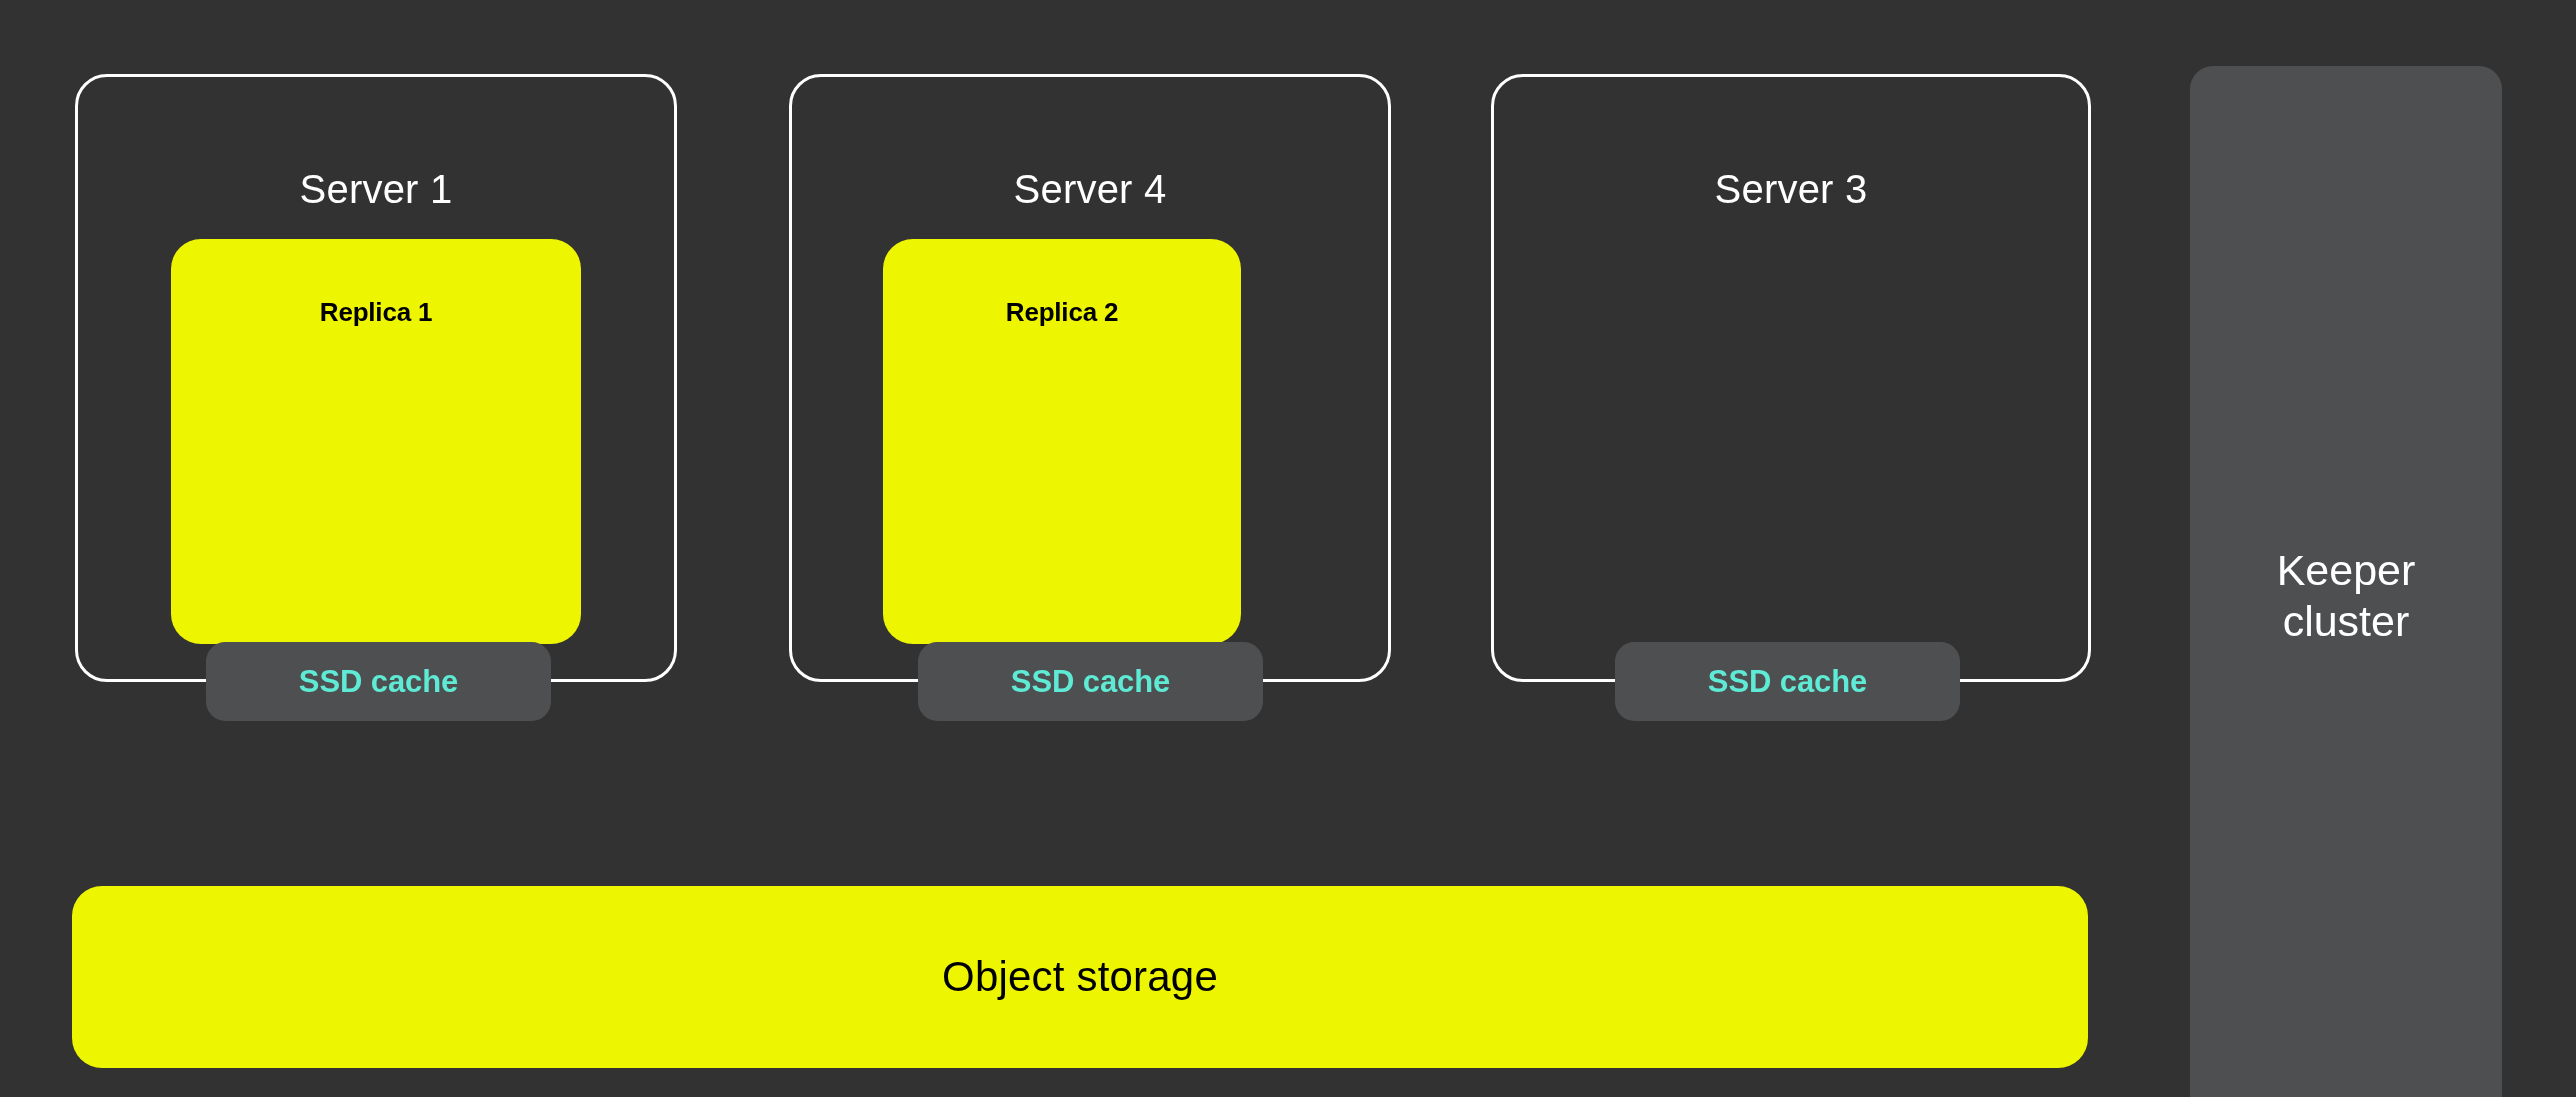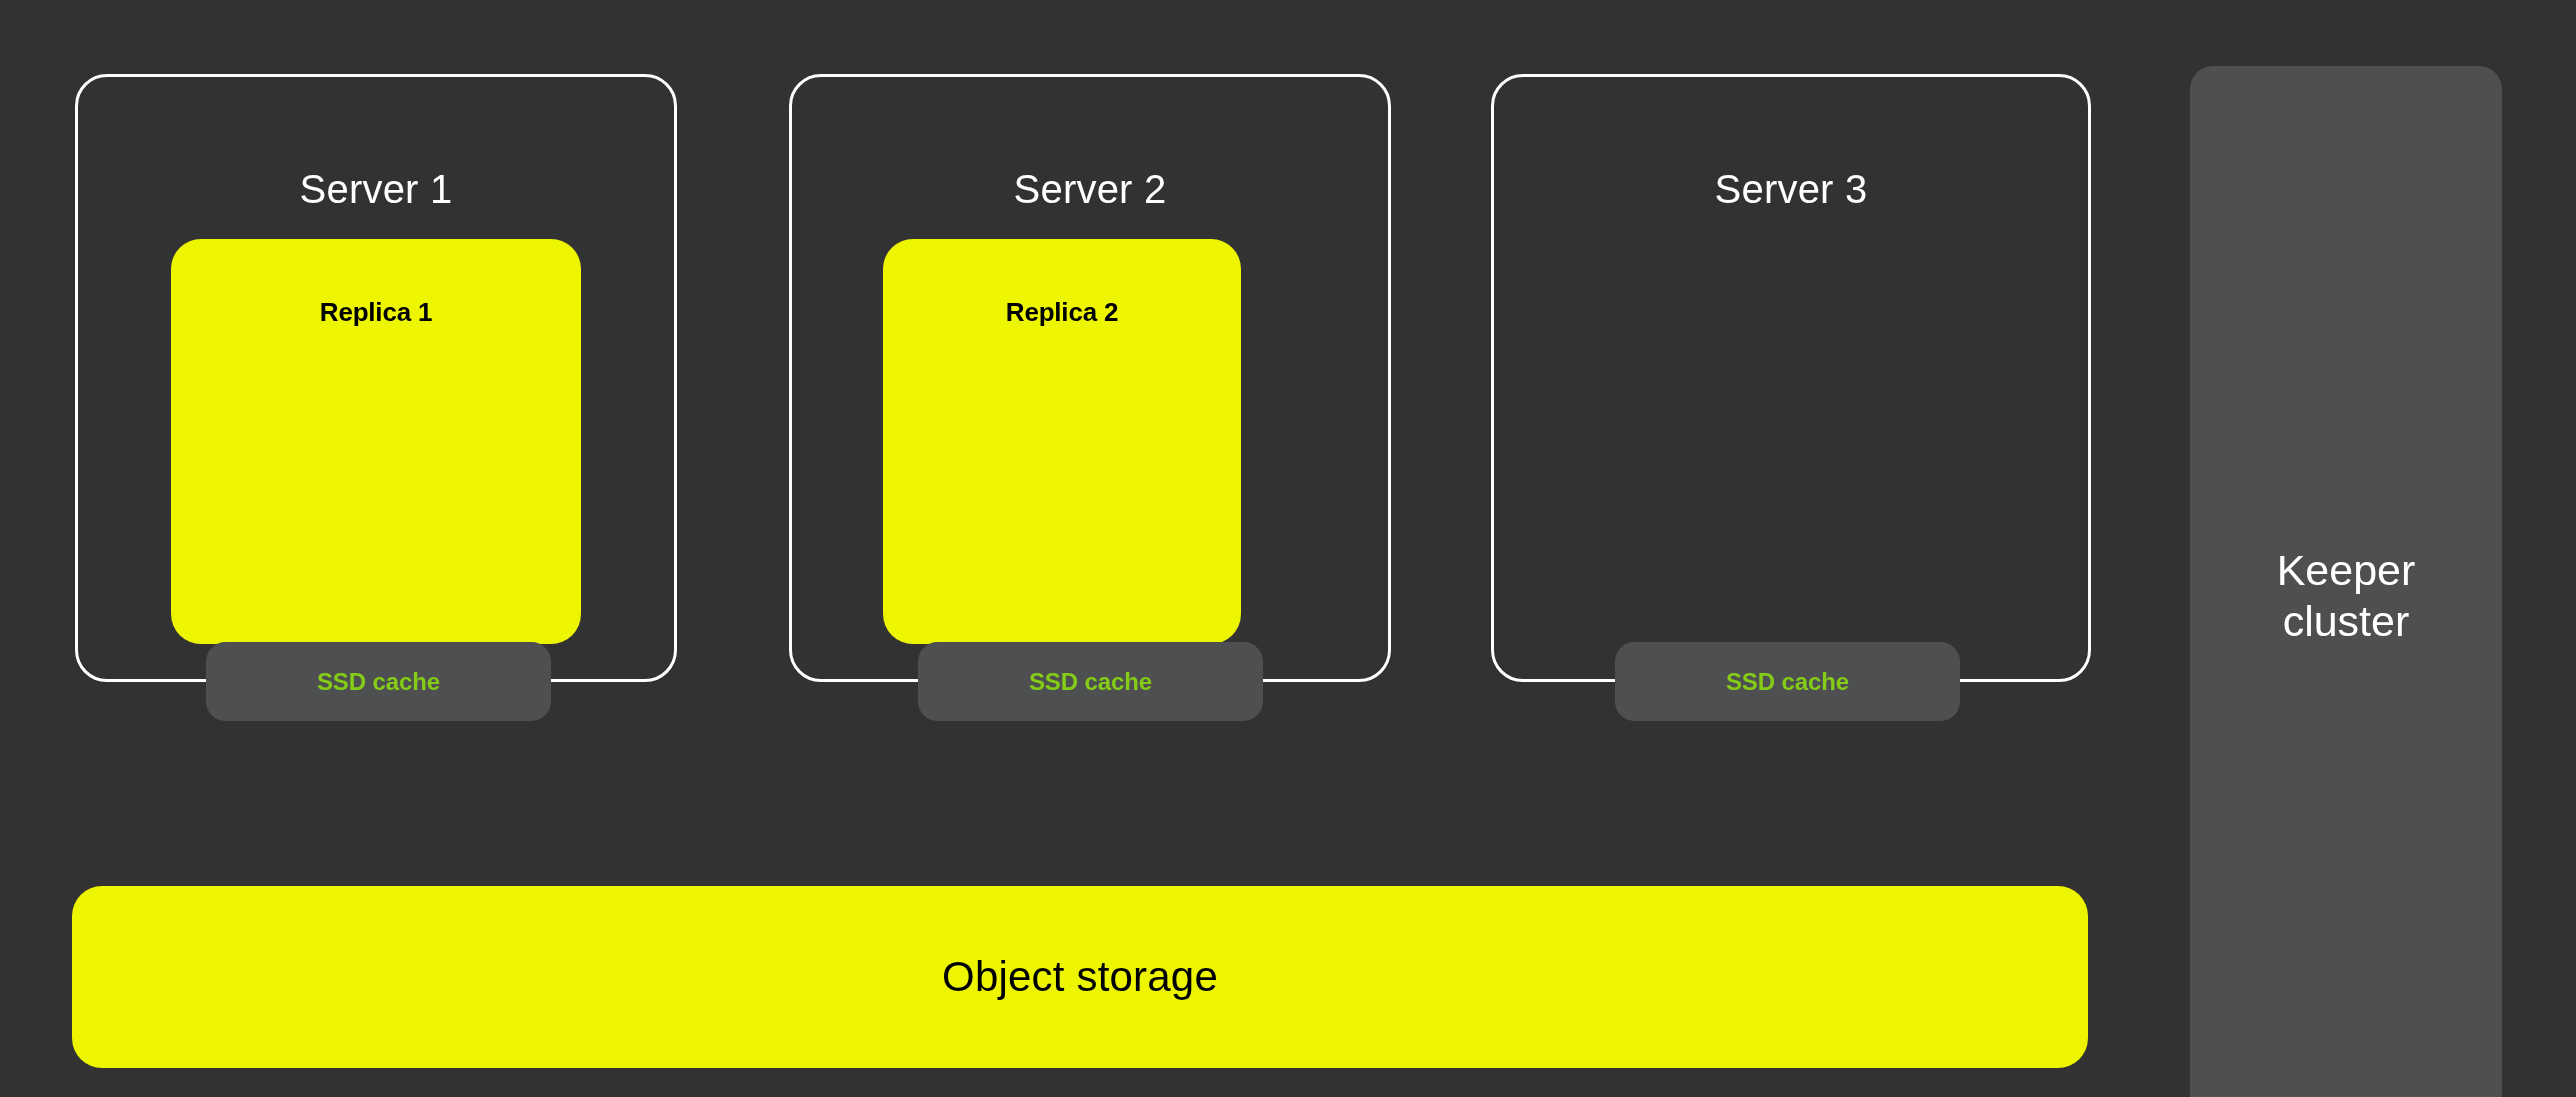--- a/index.html
+++ b/index.html
@@ -65,22 +65,22 @@
   
   .ssd-box {
     position: absolute;
     background: #4e4f50;
     border-radius: 19.4px;
     display: flex;
     align-items: center;
     justify-content: center;
   }
   .ssd-label {
-    color: #84cc16;
-    font-size: 24px;
+    color: #5eead4;
+    font-size: 31px;
     font-weight: 700;
     letter-spacing: -0.1px;
     line-height: 1;
     white-space: nowrap;
   }
 
   
   .object-storage {
     position: absolute;
     background: #edf500;
@@ -126,21 +126,21 @@
     <div class="server-title">Server 1</div>
   </div>
   <div class="replica-box" style="left:171px; top:239px; width:410px; height:405px;">
     <div class="replica-label">Replica 1</div>
   </div>
   <div class="ssd-box" style="left:206px; top:642px; width:345px; height:79px;">
     <div class="ssd-label">SSD cache</div>
   </div>
 
   <div class="server-card" style="left:789px; top:74px; width:602px; height:608px;">
-    <div class="server-title">Server 2</div>
+    <div class="server-title">Server 4</div>
   </div>
   <div class="replica-box" style="left:883px; top:239px; width:358px; height:405px;">
     <div class="replica-label">Replica 2</div>
   </div>
   <div class="ssd-box" style="left:918px; top:642px; width:345px; height:79px;">
     <div class="ssd-label">SSD cache</div>
   </div>
 
   <div class="server-card" style="left:1491px; top:74px; width:600px; height:608px;">
     <div class="server-title">Server 3</div>

